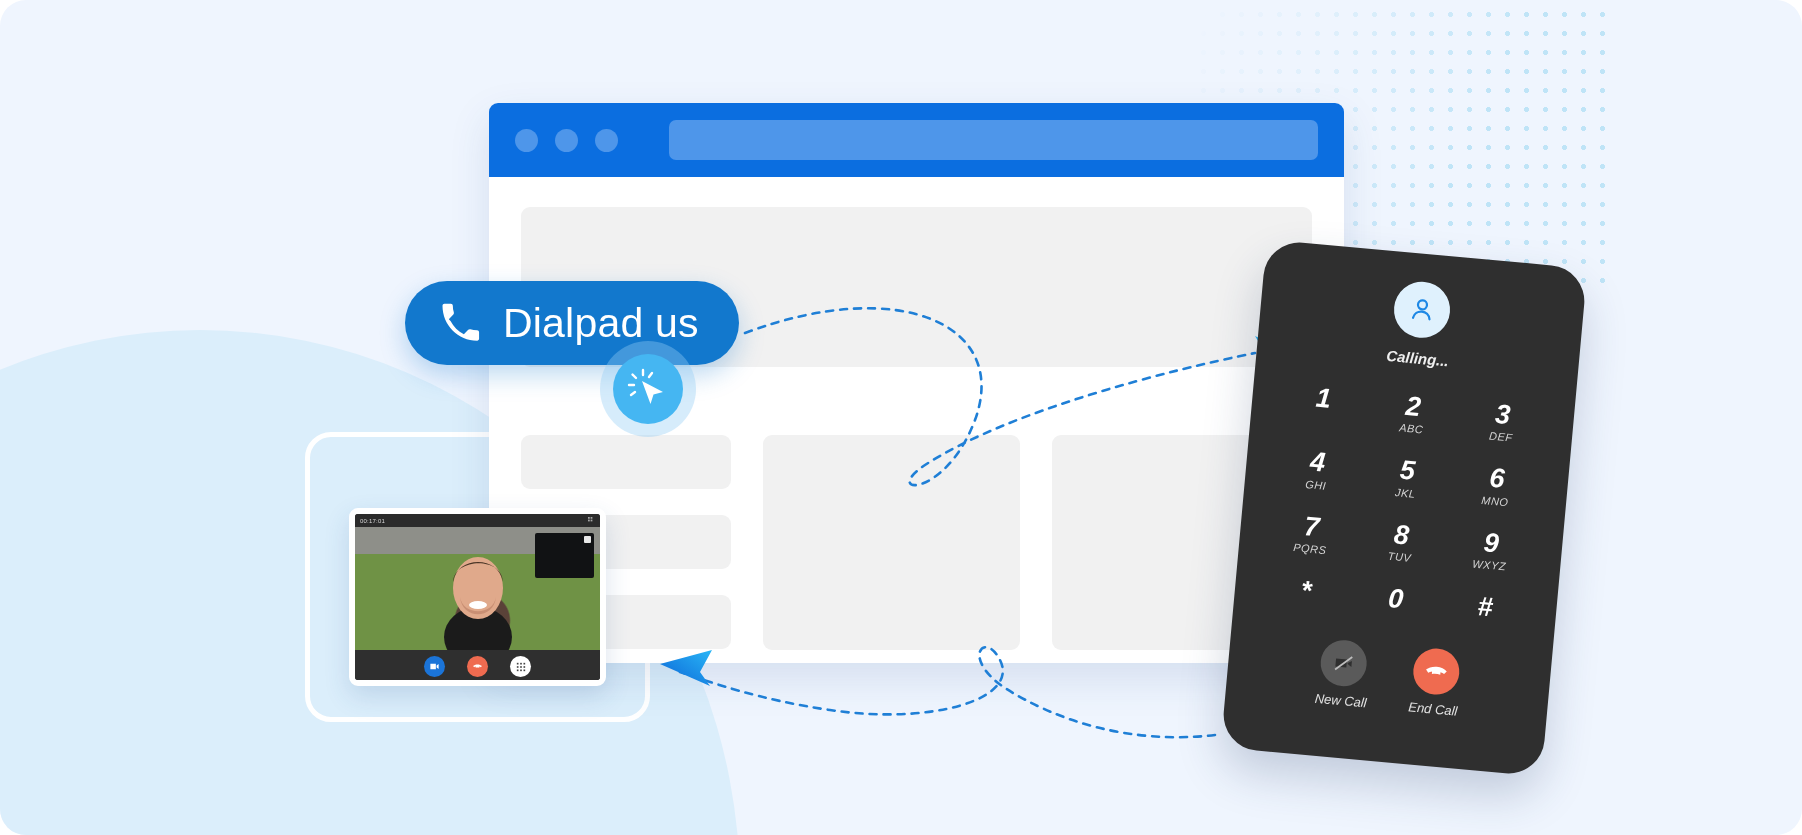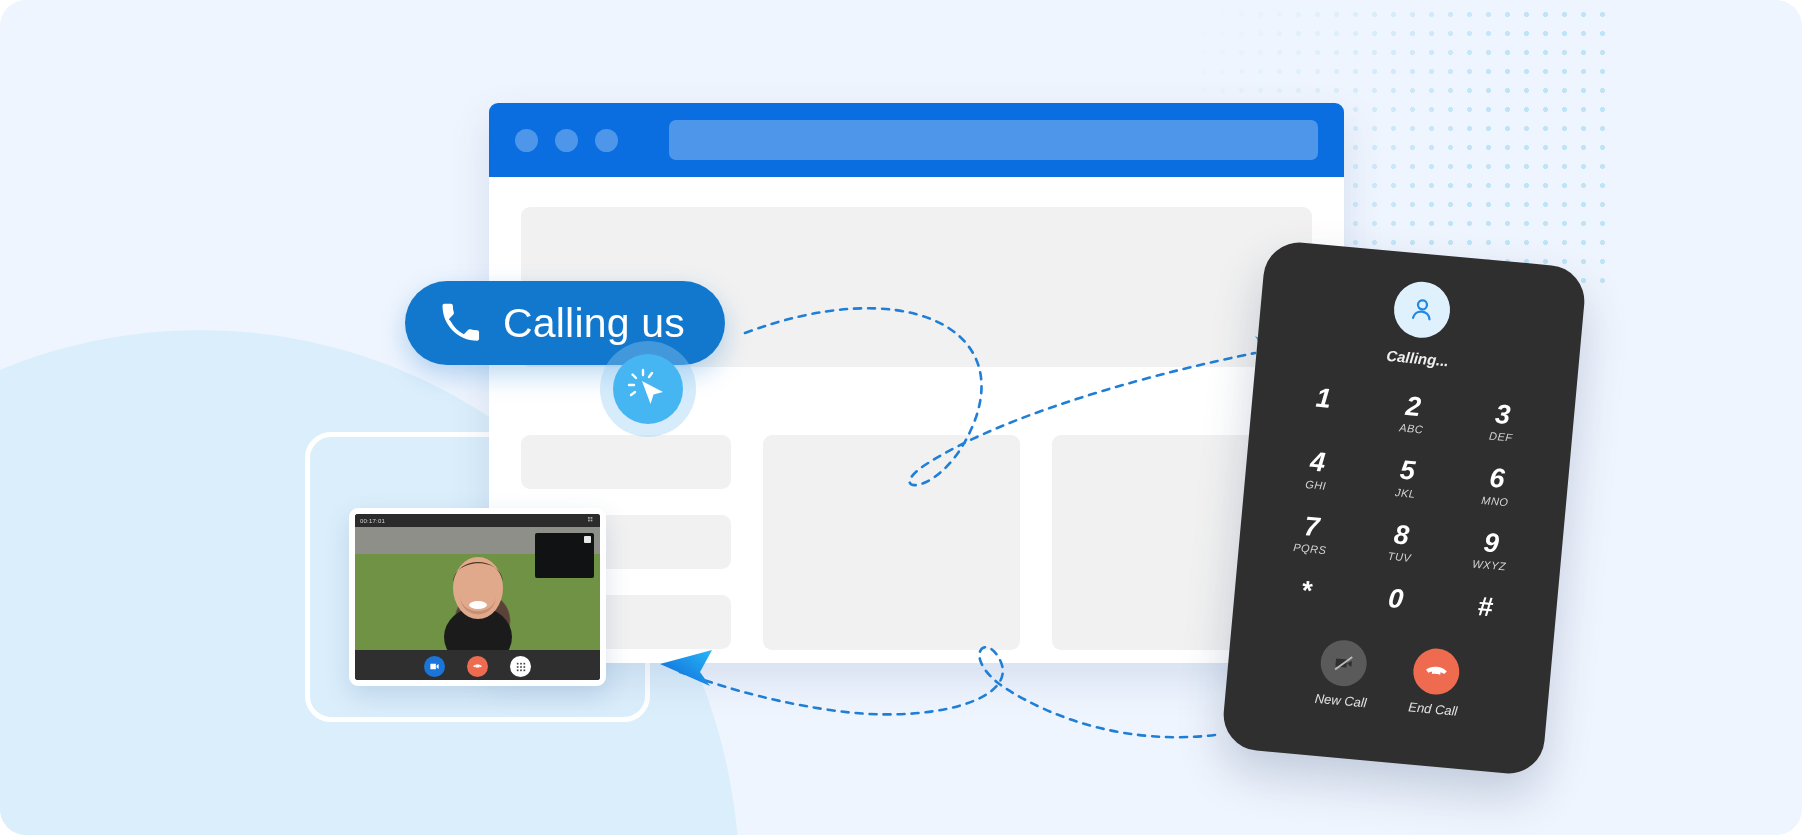--- a/index.html
+++ b/index.html
@@ -260,21 +260,21 @@
     <polygon points="1255,336 1300,357 1255,372 1266,354" fill="url(#arrowGradR)"></polygon>
 
     <path d="M 1215 735 C 1130 745, 1055 720, 1005 688 C 960 658, 985 630, 1000 660 C 1020 700, 930 725, 830 710 C 760 700, 710 682, 680 672" fill="none" stroke="#1f7fd6" stroke-width="2.6" stroke-dasharray="7 7" stroke-linecap="round"></path>
     <polygon points="660,664 712,650 700,672 710,686" fill="url(#arrowGradL)"></polygon>
   </svg>
 
   <div class="contact-pill">
     <svg class="phone-glyph" viewBox="0 0 24 24">
       <path fill="#ffffff" d="M6.6 10.8c1.7 3.3 4.3 5.9 7.6 7.6l2.5-2.5c.3-.3.8-.4 1.2-.3 1.2.4 2.5.6 3.9.6.6 0 1.1.5 1.1 1.1V21c0 .6-.5 1.1-1.1 1.1C10.9 22.1 2 13.2 2 2.1 2 1.5 2.5 1 3.1 1h3.7c.6 0 1.1.5 1.1 1.1 0 1.3.2 2.6.6 3.9.1.4 0 .9-.3 1.2l-2.6 2.6z"></path>
     </svg>
-    <span class="label">Calling us</span>
+    <span class="label">Dialpad us</span>
   </div>
 
   <div class="cursor-badge">
     <div class="cursor-inner">
       <svg width="44" height="44" viewBox="0 0 44 44">
         <g stroke="#ffffff" stroke-width="2.4" stroke-linecap="round">
           <line x1="17" y1="8" x2="17" y2="3"></line>
           <line x1="10" y1="11" x2="6.5" y2="7.5"></line>
           <line x1="23" y1="10" x2="26" y2="6"></line>
           <line x1="8" y1="18" x2="3" y2="18"></line>

